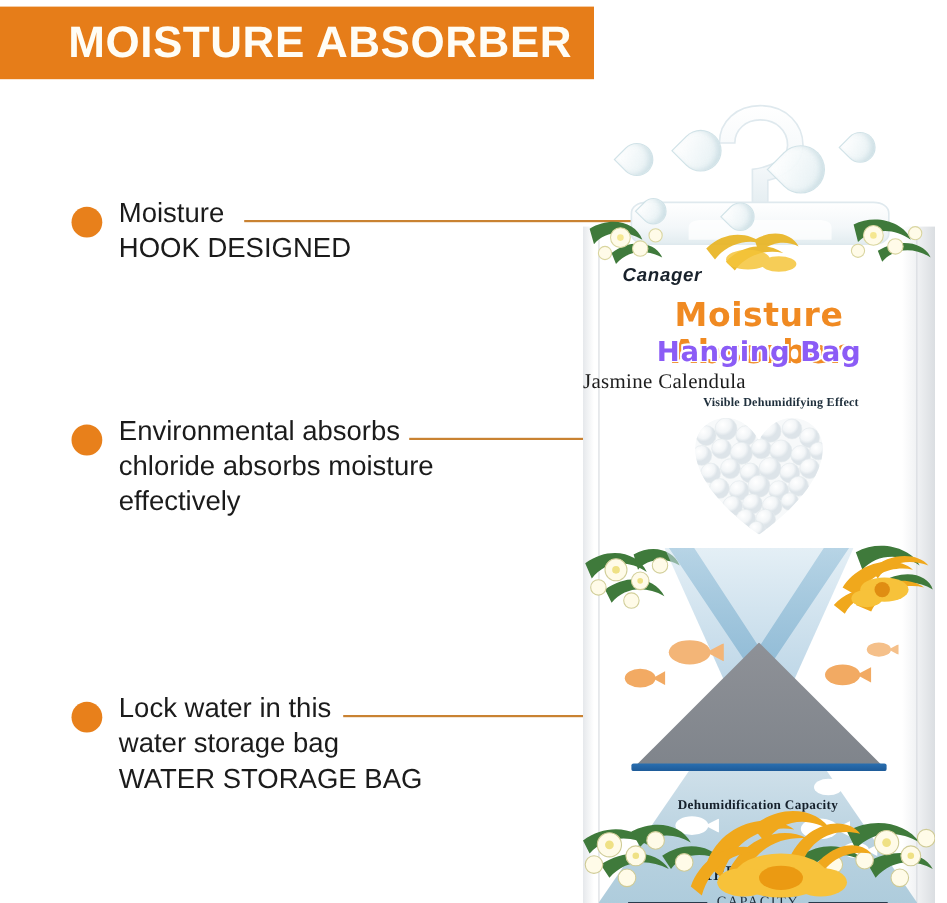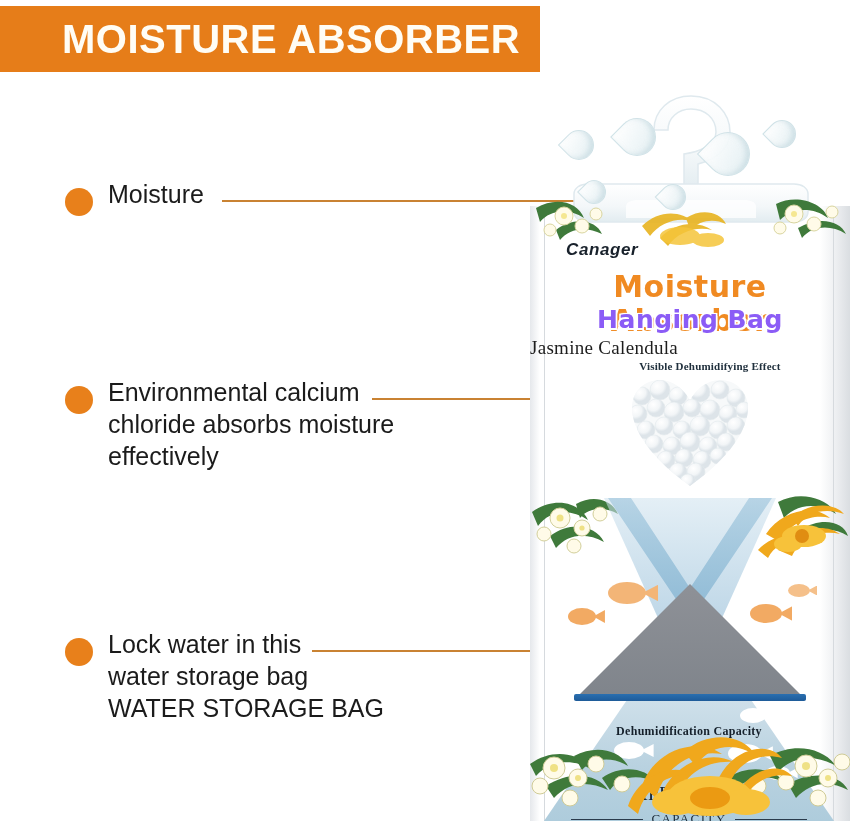--- a/index.html
+++ b/index.html
@@ -334,29 +334,30 @@
 <div id="page">
 
   <div class="banner">
     <div class="banner-title">MOISTURE ABSORBER</div>
   </div>
 
   <div class="feature" style="left:65px; top:188px;">
     <span class="bullet-dot"></span>
     <div class="feature-text">
       <span class="ln">Moisture</span>
+      <span class="ln">HOOK DESIGNED</span>
     </div>
   </div>
   <div class="connector" style="left:222px; top:200px; width:398px;"></div>
   <div class="connector-end" style="left:616px; top:195px;"></div>
 
   <div class="feature" style="left:65px; top:386px;">
     <span class="bullet-dot"></span>
     <div class="feature-text">
-      <span class="ln">Environmental calcium</span>
+      <span class="ln">Environmental absorbs</span>
       <span class="ln">chloride absorbs moisture</span>
       <span class="ln">effectively</span>
     </div>
   </div>
   <div class="connector" style="left:372px; top:398px; width:280px;"></div>
   <div class="connector-end" style="left:647px; top:393px;"></div>
 
   <div class="feature" style="left:65px; top:638px;">
     <span class="bullet-dot"></span>
     <div class="feature-text">

